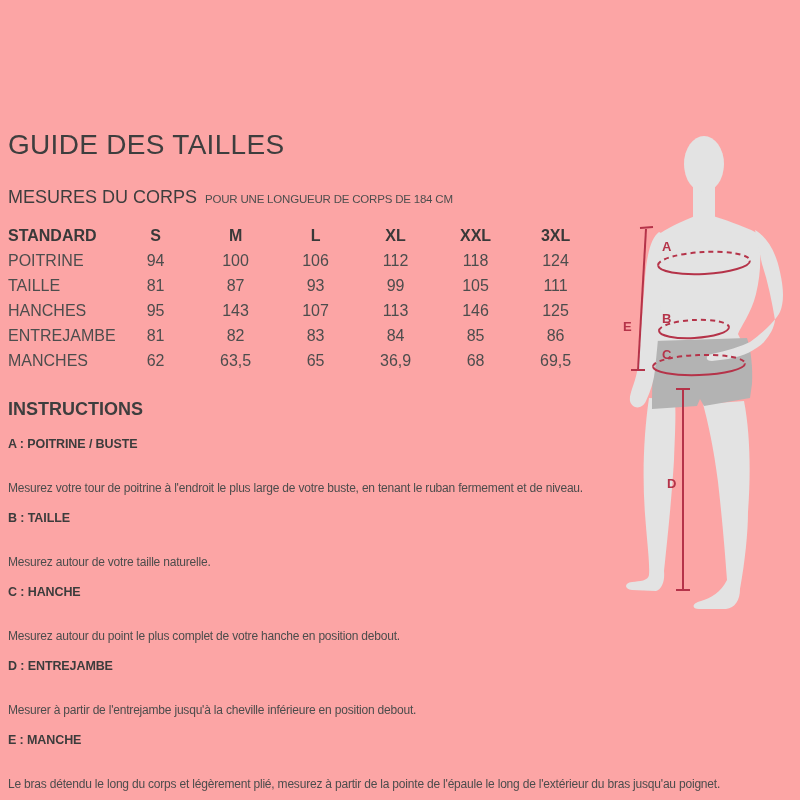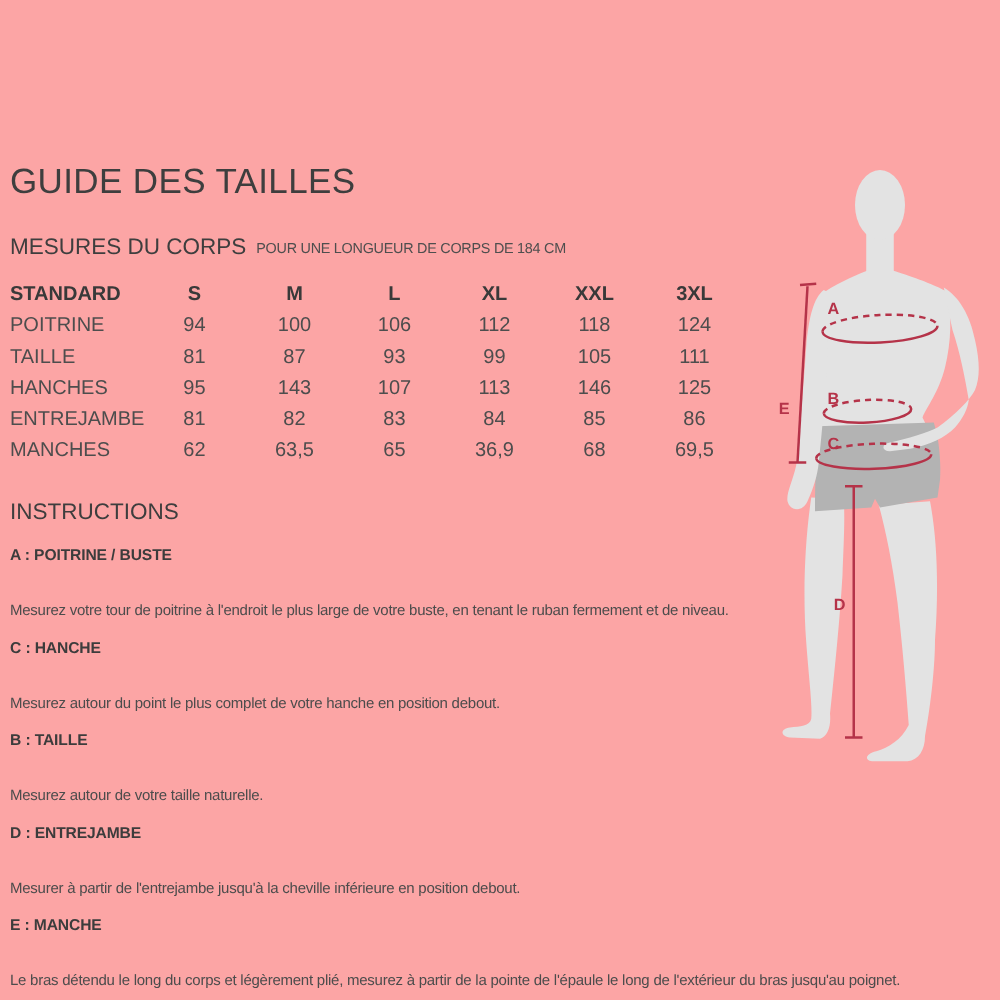--- a/index.html
+++ b/index.html
@@ -28,21 +28,21 @@
   table.size-table th,table.size-table td{
     padding:0;height:25px;font-size:16px;vertical-align:middle;white-space:nowrap;
   }
   table.size-table th{color:#393939;font-weight:bold;}
   table.size-table td{color:#4d4d4d;font-weight:400;}
   table.size-table .col-label{width:90px;text-align:left;}
   table.size-table .col-val{width:80px;text-align:center;}
 
   .instructions-heading{
     position:absolute;left:8px;top:399px;
-    font-size:18px;line-height:21px;font-weight:400;color:#3e3e3e;
+    font-size:18px;line-height:21px;font-weight:700;color:#3e3e3e;
   }
   .instructions{
     position:absolute;left:8px;top:436px;width:790px;
   }
   .instr-block{margin:0 0 14px 0;}
   .instr-title{
     font-size:12.5px;font-weight:bold;color:#3c3c3c;line-height:16px;margin-bottom:3px;
     letter-spacing:-.1px;white-space:nowrap;
   }
   .instr-text{
@@ -128,26 +128,26 @@
   </table>
 
   <div class="instructions-heading">INSTRUCTIONS</div>
 
   <div class="instructions">
     <div class="instr-block">
       <div class="instr-title">A : POITRINE / BUSTE</div>
       <div class="instr-text">Mesurez votre tour de poitrine à l'endroit le plus large de votre buste, en tenant le ruban fermement et de niveau.</div>
     </div>
     <div class="instr-block">
+      <div class="instr-title">B : TAILLE</div>
+      <div class="instr-text">Mesurez autour de votre taille naturelle.</div>
+    </div>
+    <div class="instr-block">
       <div class="instr-title">C : HANCHE</div>
       <div class="instr-text">Mesurez autour du point le plus complet de votre hanche en position debout.</div>
-    </div>
-    <div class="instr-block">
-      <div class="instr-title">B : TAILLE</div>
-      <div class="instr-text">Mesurez autour de votre taille naturelle.</div>
     </div>
     <div class="instr-block">
       <div class="instr-title">D : ENTREJAMBE</div>
       <div class="instr-text">Mesurer à partir de l'entrejambe jusqu'à la cheville inférieure en position debout.</div>
     </div>
     <div class="instr-block">
       <div class="instr-title">E : MANCHE</div>
       <div class="instr-text">Le bras détendu le long du corps et légèrement plié, mesurez à partir de la pointe de l'épaule le long de l'extérieur du bras jusqu'au poignet.</div>
     </div>
   </div>

